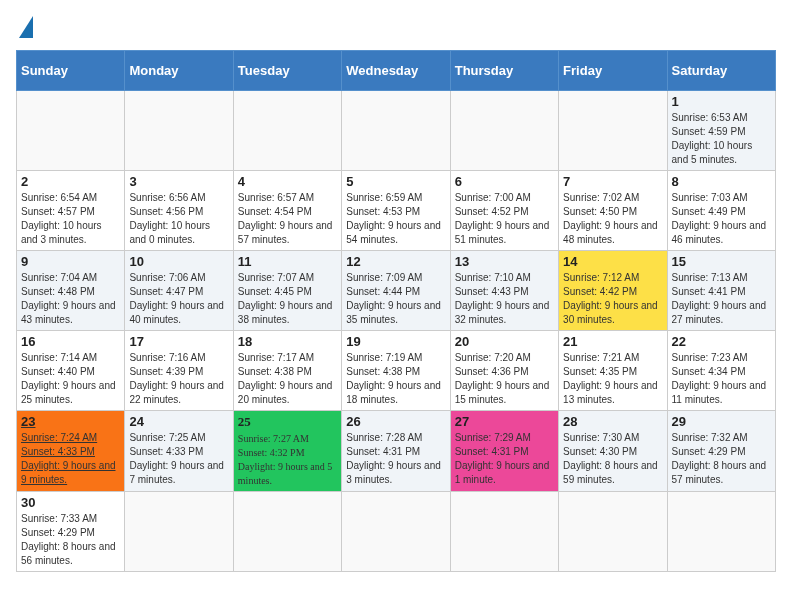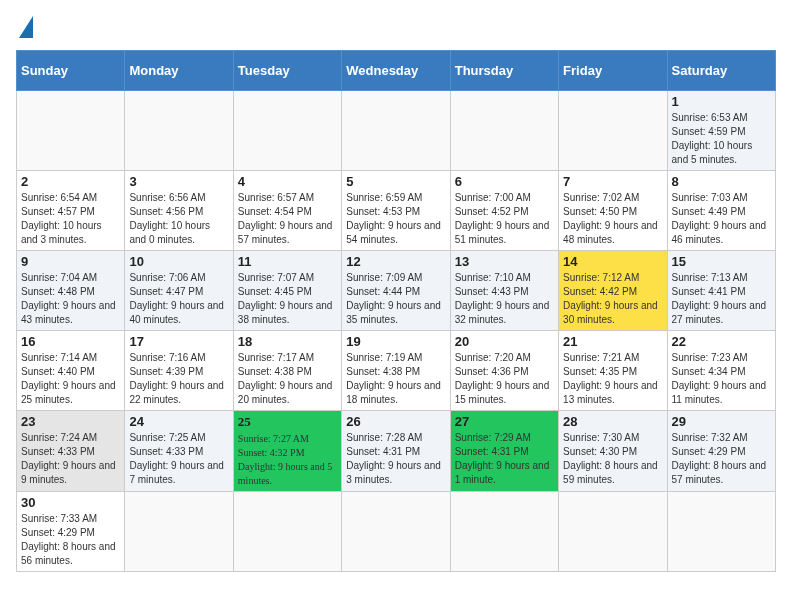--- a/index.html
+++ b/index.html
@@ -258,21 +258,21 @@
 Daylight: 9 hours and 13 minutes.</div>
         </td>
         <td>
           <div class="day-num">22</div>
           <div class="day-info">Sunrise: 7:23 AM
 Sunset: 4:34 PM
 Daylight: 9 hours and 11 minutes.</div>
         </td>
       </tr>
       <tr>
-        <td style="background: #e5e5e5;">
+        <td style="background: #f97316; text-decoration: underline;">
           <div class="day-num">23</div>
           <div class="day-info">Sunrise: 7:24 AM
 Sunset: 4:33 PM
 Daylight: 9 hours and 9 minutes.</div>
         </td>
         <td style="background: rgb(240, 244, 248);">
           <div class="day-num">24</div>
           <div class="day-info">Sunrise: 7:25 AM
 Sunset: 4:33 PM
 Daylight: 9 hours and 7 minutes.</div>
@@ -282,21 +282,21 @@
           <div class="day-info">Sunrise: 7:27 AM
 Sunset: 4:32 PM
 Daylight: 9 hours and 5 minutes.</div>
         </td>
         <td style="background: rgb(240, 244, 248);">
           <div class="day-num">26</div>
           <div class="day-info">Sunrise: 7:28 AM
 Sunset: 4:31 PM
 Daylight: 9 hours and 3 minutes.</div>
         </td>
-        <td style="background: #22c55e;">
+        <td style="background: #ec4899;">
           <div class="day-num">27</div>
           <div class="day-info">Sunrise: 7:29 AM
 Sunset: 4:31 PM
 Daylight: 9 hours and 1 minute.</div>
         </td>
         <td style="background: rgb(240, 244, 248);">
           <div class="day-num">28</div>
           <div class="day-info">Sunrise: 7:30 AM
 Sunset: 4:30 PM
 Daylight: 8 hours and 59 minutes.</div>

